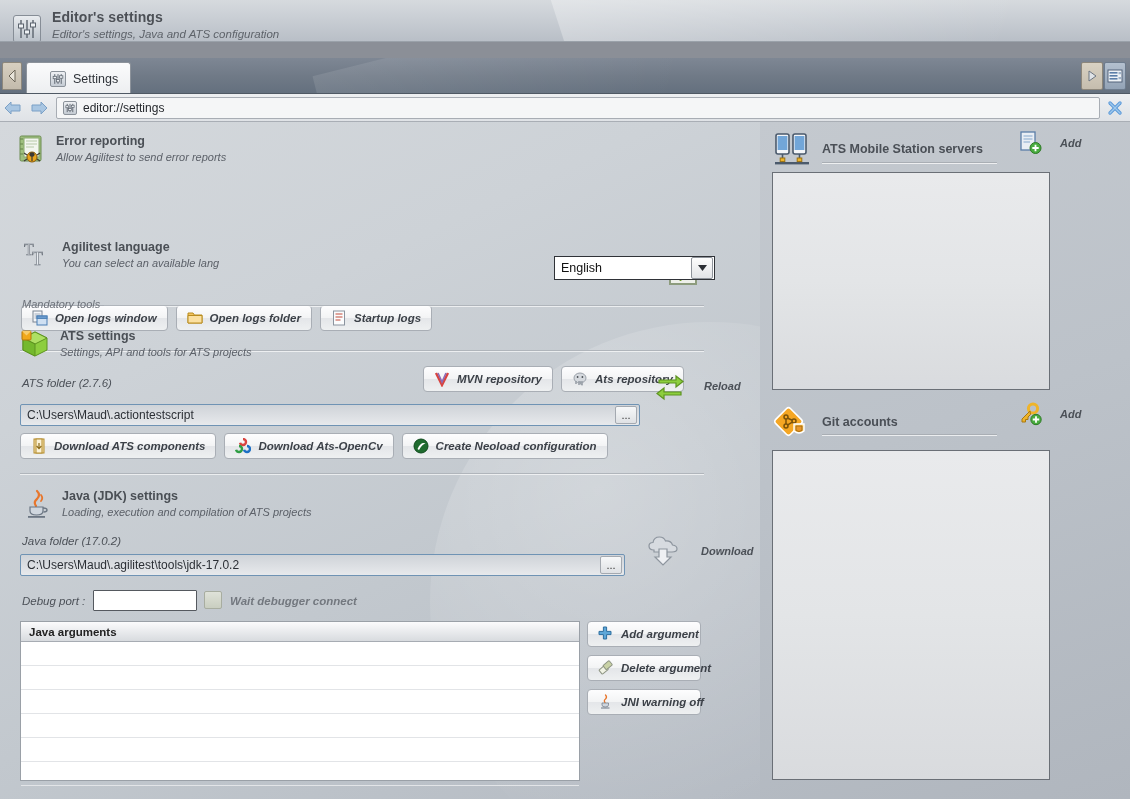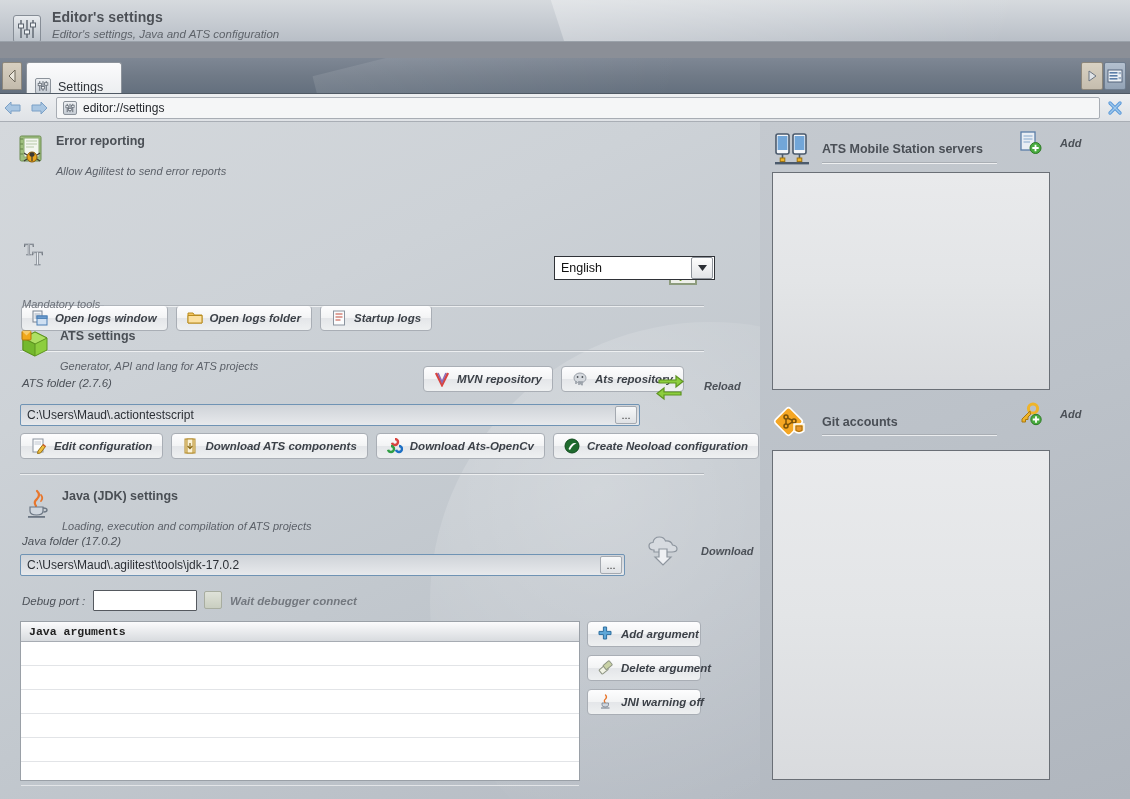--- a/index.html
+++ b/index.html
@@ -52,21 +52,21 @@
     position:absolute; left:2px; top:4px; width:20px; height:28px;
     background:linear-gradient(180deg,#d7cfc0,#c3bbac);
     border:1px solid #8d877b; border-radius:2px 2px 0 0;
     display:flex; align-items:center; justify-content:center;
   }
   .tab {
     position:absolute; left:26px; top:4px; height:32px; min-width:96px;
     background: linear-gradient(180deg,#fbfbfc,#eceef0);
     border:1px solid #8d939b; border-bottom:none;
     border-radius:3px 3px 0 0;
-    display:flex; align-items:flex-end; padding:0 12px 0 8px; gap:7px;
+    display:flex; align-items:center; padding:0 12px 0 23px; gap:7px;
   }
   .tab .tlabel{ font-size:12.5px; color:#2e3238; }
   .tab-icon{ width:16px;height:16px;background:linear-gradient(180deg,#eef0f3,#c5ccd4);
              border:1px solid #8b929a; border-radius:2px; }
   .right-btns{ position:absolute; right:4px; top:4px; display:flex; gap:1px; }
   .rb{ width:22px; height:28px; border:1px solid #80889480; border-radius:2px;
        display:flex;align-items:center;justify-content:center; }
   .rb.a{ background:linear-gradient(180deg,#d9d2c3,#c5bdae); border-color:#8d877b;}
   .rb.b{ background:linear-gradient(180deg,#b3c0cf,#93a3b6); border-color:#6d7c8e;}
 
@@ -105,21 +105,21 @@
   }
   .right-pane{
     position:absolute; left:760px; top:0; width:370px; height:677px;
     background: linear-gradient(160deg,#c4c9cf 0%, #bcc2c9 45%, #b0b6be 100%);
   }
 
   
   .sec-head{ position:absolute; display:flex; align-items:flex-start; gap:10px; }
   .sec-ico{ width:30px; height:30px; flex:none; position:relative; }
   .sec-title{ font-size:12.5px; font-weight:bold; color:#4a4f55; line-height:14px;}
-  .sec-sub{ font-size:11px; font-style:italic; color:#5c6169; margin-top:17px; line-height:13px;}
+  .sec-sub{ font-size:11px; font-style:italic; color:#5c6169; margin-top:3px; line-height:13px;}
 
   
   .btn{
     display:inline-flex; align-items:center; gap:7px;
     height:26px; padding:0 10px;
     background: linear-gradient(180deg,#fdfdfe 0%,#f3f4f5 48%,#e4e6e9 52%,#eef0f1 100%);
     border:1px solid #a9aeb5; border-radius:4px;
     font-size:11.5px; font-style:italic; font-weight:bold; color:#3c4148;
     white-space:nowrap;
   }
@@ -150,21 +150,20 @@
 
   .icon-btn-v{
     position:absolute; display:flex; flex-direction:row; align-items:center; gap:18px;
   }
   .icon-btn-v .cap{ font-size:11px; font-style:italic; font-weight:bold; color:#4b5057; }
 
   
   .table{
     position:absolute; background:#fff;
     border:1px solid #9aa0a7;
-    font-family:Liberation Mono, monospace;
   }
   .table .thead{
     height:20px; background:linear-gradient(180deg,#fbfbfc,#d8dbdf);
     border-bottom:1px solid #a7acb3;
     display:flex; align-items:center; padding-left:8px;
     font-size:11.5px; font-weight:bold; color:#222;
   }
   .table .trow{ height:24px; border-bottom:1px solid #e2e4e7; }
 
   .listbox{
@@ -402,20 +401,24 @@
 
       <div class="divider-line" style="left:20px; top:228px; width:684px;"></div>
 
       <div class="sec-head" style="left:22px; top:118px;">
         <span class="sec-ico">
           <svg width="30" height="30" viewBox="0 0 30 30">
             <text x="2" y="15" font-family="Liberation Serif, serif" font-size="16" fill="#e9edf1" stroke="#6b727b" stroke-width="0.6">T</text>
             <text x="10" y="25" font-family="Liberation Serif, serif" font-size="18" fill="#e9edf1" stroke="#6b727b" stroke-width="0.6">T</text>
           </svg>
         </span>
+        <span>
+          <div class="sec-title">Agilitest language</div>
+          <div class="sec-sub">You can select an available lang</div>
+        </span>
       </div>
 
       <div class="select" style="left:554px; top:134px; width:161px;">
         <span class="sval">English</span>
         <span class="sarrow">
           <svg width="9" height="6" viewBox="0 0 9 6">
               <path d="M0 0 L9 0 L4.5 6 Z" fill="#2b2f35"></path>
             </svg>
         </span>
       </div>
@@ -428,21 +431,21 @@
           <svg width="30" height="30" viewBox="0 0 30 30">
             <path d="M15 3 L27 9 L27 21 L15 27 L3 21 L3 9 Z" fill="#8dce3e" stroke="#5d9320"></path>
             <path d="M15 3 L27 9 L15 15 L3 9 Z" fill="#aee063" stroke="#5d9320"></path>
             <path d="M3 9 L15 15 L15 27 L3 21 Z" fill="#74b92d" stroke="#5d9320"></path>
             <rect x="2" y="2" width="9" height="9" rx="1" fill="#f1a81b" stroke="#b2760b"></rect>
             <path d="M2 2 L11 2 L6.5 6.5 Z" fill="#f8cc6a"></path>
           </svg>
         </span>
         <span>
           <div class="sec-title">ATS settings</div>
-          <div class="sec-sub">Generator, API and lang for ATS projects</div>
+          <div class="sec-sub">Settings, API and tools for ATS projects</div>
         </span>
       </div>
 
       <div class="field-label" style="left:22px; top:255px;">ATS folder (2.7.6)</div>
 
       <div style="position:absolute; left:423px; top:244px; display:flex; gap:8px;">
         <div class="btn">
           <span class="bi">
             <svg width="16" height="16" viewBox="0 0 16 16">
               <path d="M2 2 L8 14 L14 2" fill="none" stroke="#d9443f" stroke-width="2.4"></path>
@@ -472,34 +475,20 @@
         </svg>
         <span class="cap">Reload</span>
       </div>
 
       <div class="textfield" style="left:20px; top:282px; width:620px;">
         <span>C:\Users\Maud\.actiontestscript</span>
         <span class="dots">...</span>
       </div>
 
       <div style="position:absolute; left:20px; top:311px; display:flex; gap:8px;">
-        <div class="btn">
-          <span class="bi">
-            <svg width="16" height="16" viewBox="0 0 16 16">
-              <rect x="2" y="1" width="10" height="13" fill="#fbfcfd" stroke="#8b949f"></rect>
-              <g stroke="#b9c1ca" stroke-width="0.9">
-                  <line x1="3.5" y1="4" x2="10" y2="4"></line>
-                  <line x1="3.5" y1="6" x2="10" y2="6"></line>
-                </g>
-              <path d="M7 13 L12 6.5 L14.5 8.5 L9.5 15 L6.5 15.5 Z" fill="#f0c040" stroke="#9a7212"></path>
-              <path d="M12 6.5 L14.5 8.5" stroke="#d25d31" stroke-width="1.6"></path>
-            </svg>
-          </span>
-          <span>Edit configuration</span>
-        </div>
         <div class="btn">
           <span class="bi">
             <svg width="16" height="16" viewBox="0 0 16 16">
               <rect x="3" y="1" width="10" height="14" fill="#f6e3b0" stroke="#b48c2c"></rect>
               <rect x="5" y="1" width="6" height="14" fill="#fbf2d6" stroke="#b48c2c"></rect>
               <path d="M8 5 V10 M5.6 8 L8 10.6 L10.4 8" stroke="#8b6b1a" stroke-width="1.2" fill="none"></path>
             </svg>
           </span>
           <span>Download ATS components</span>
         </div>

